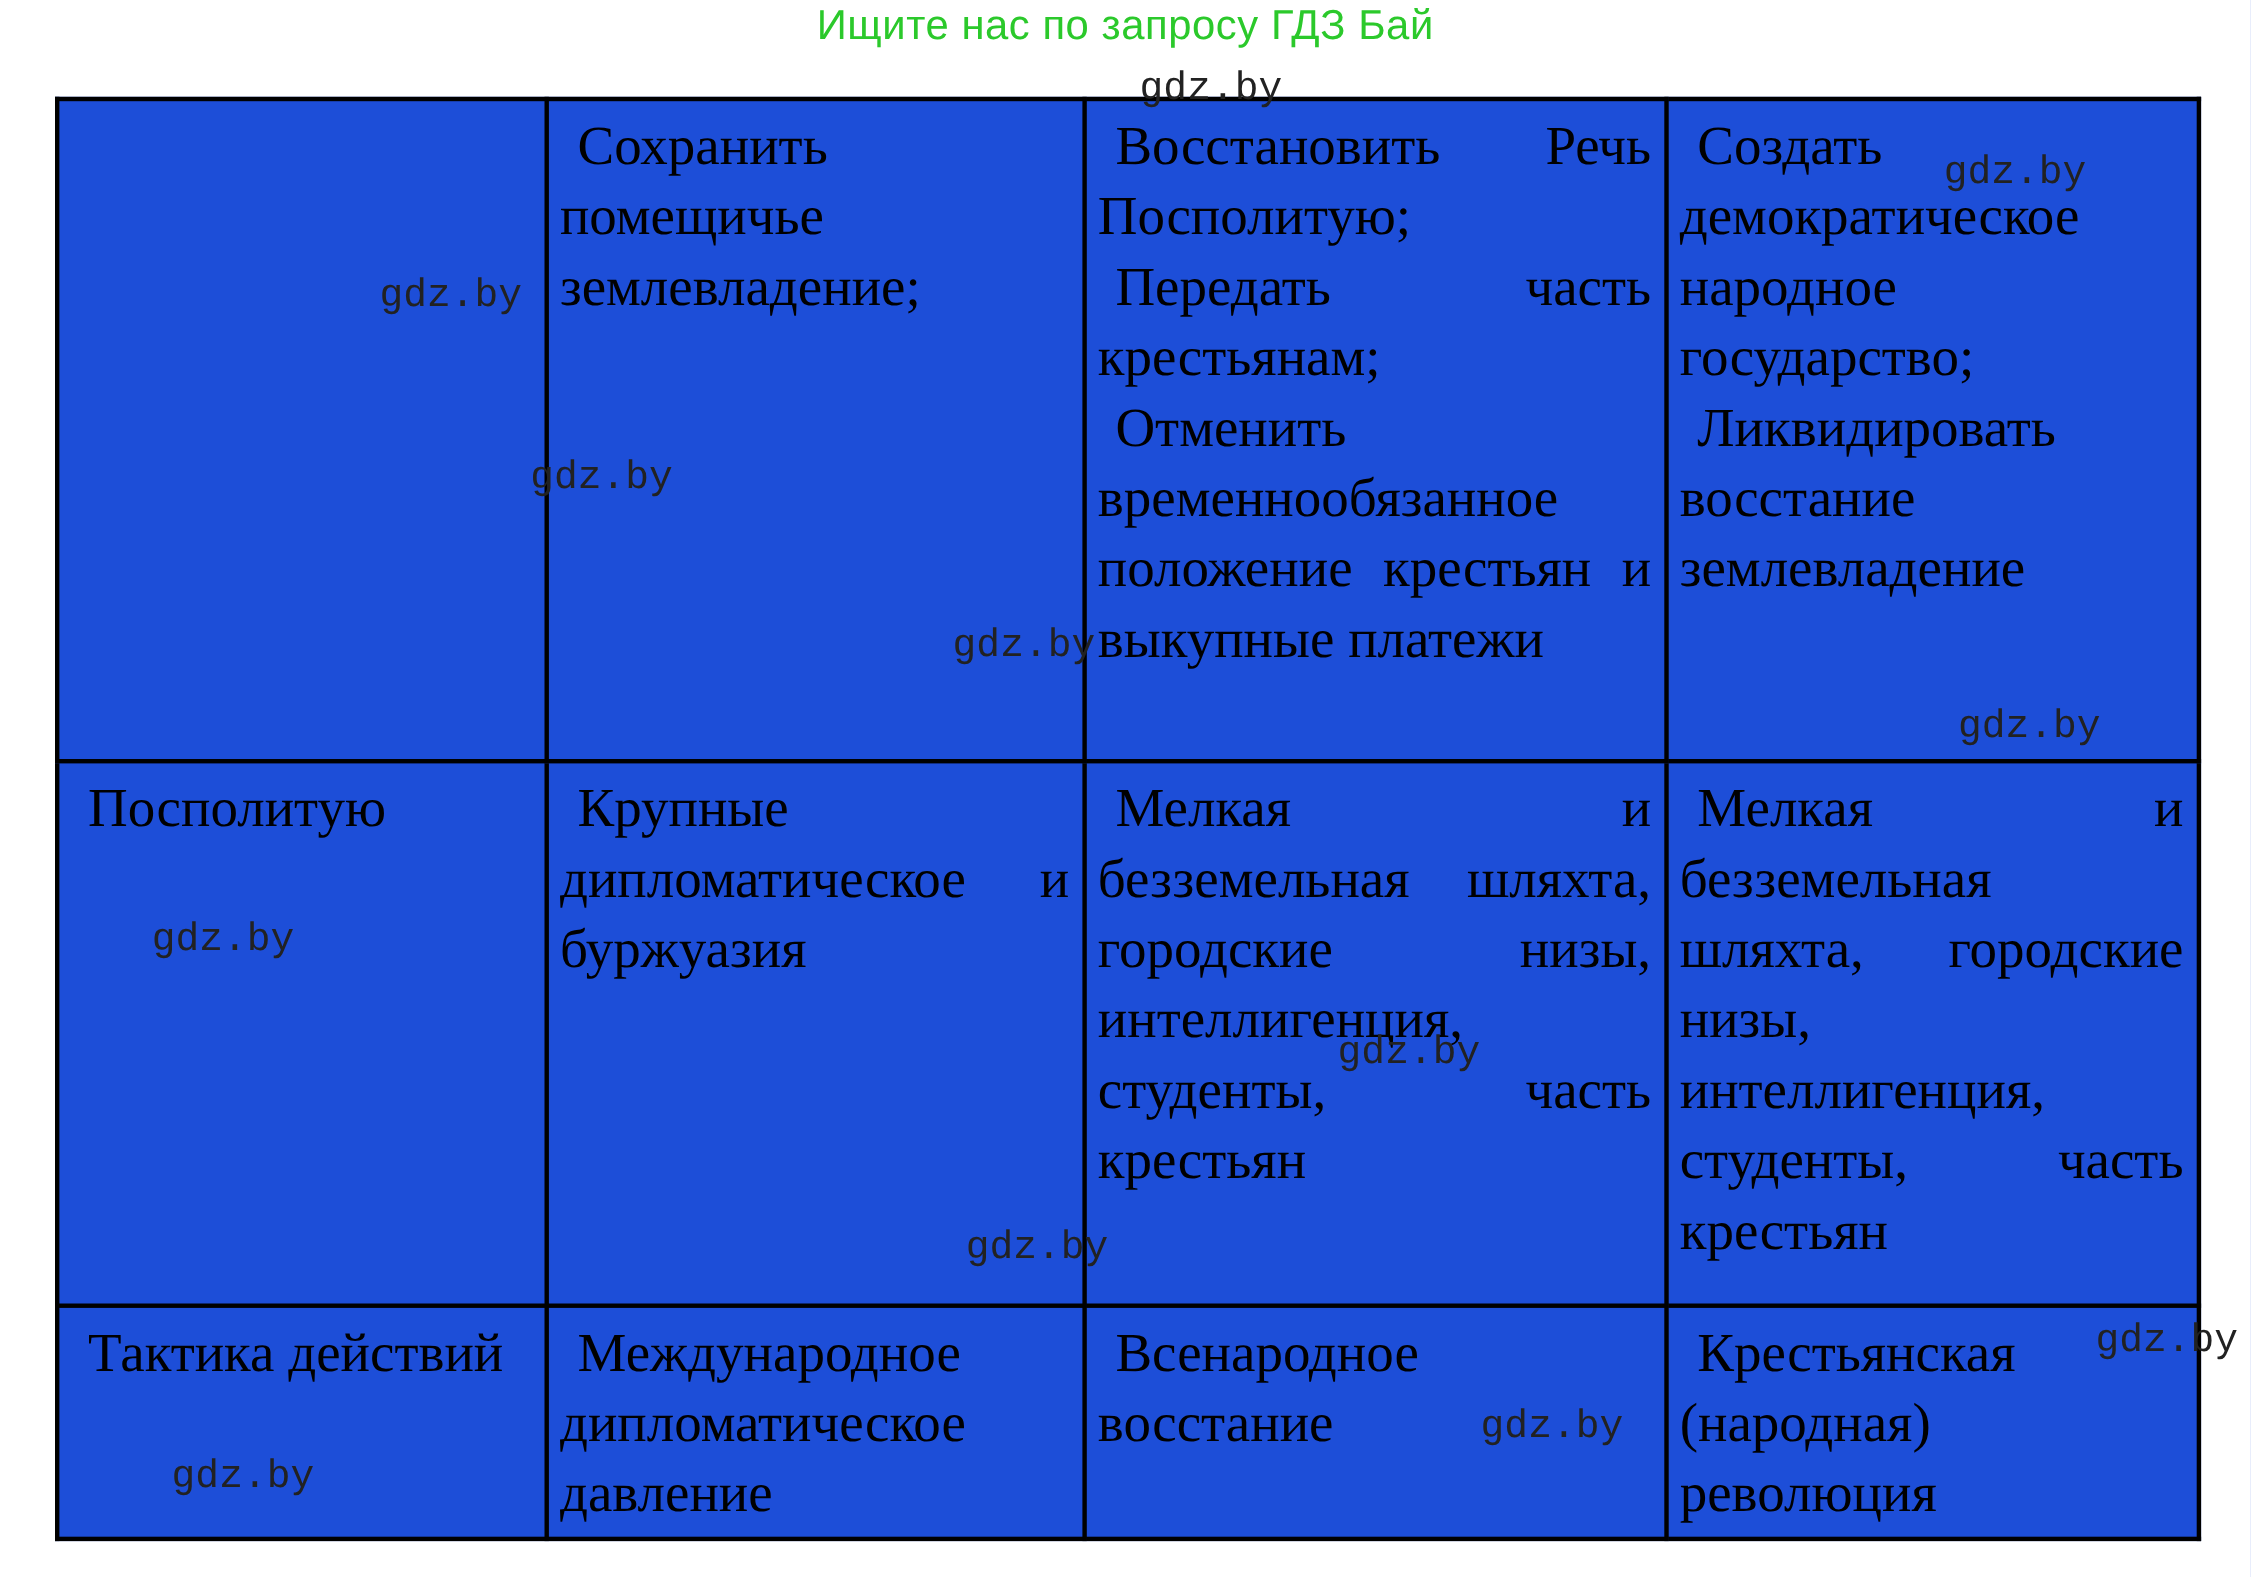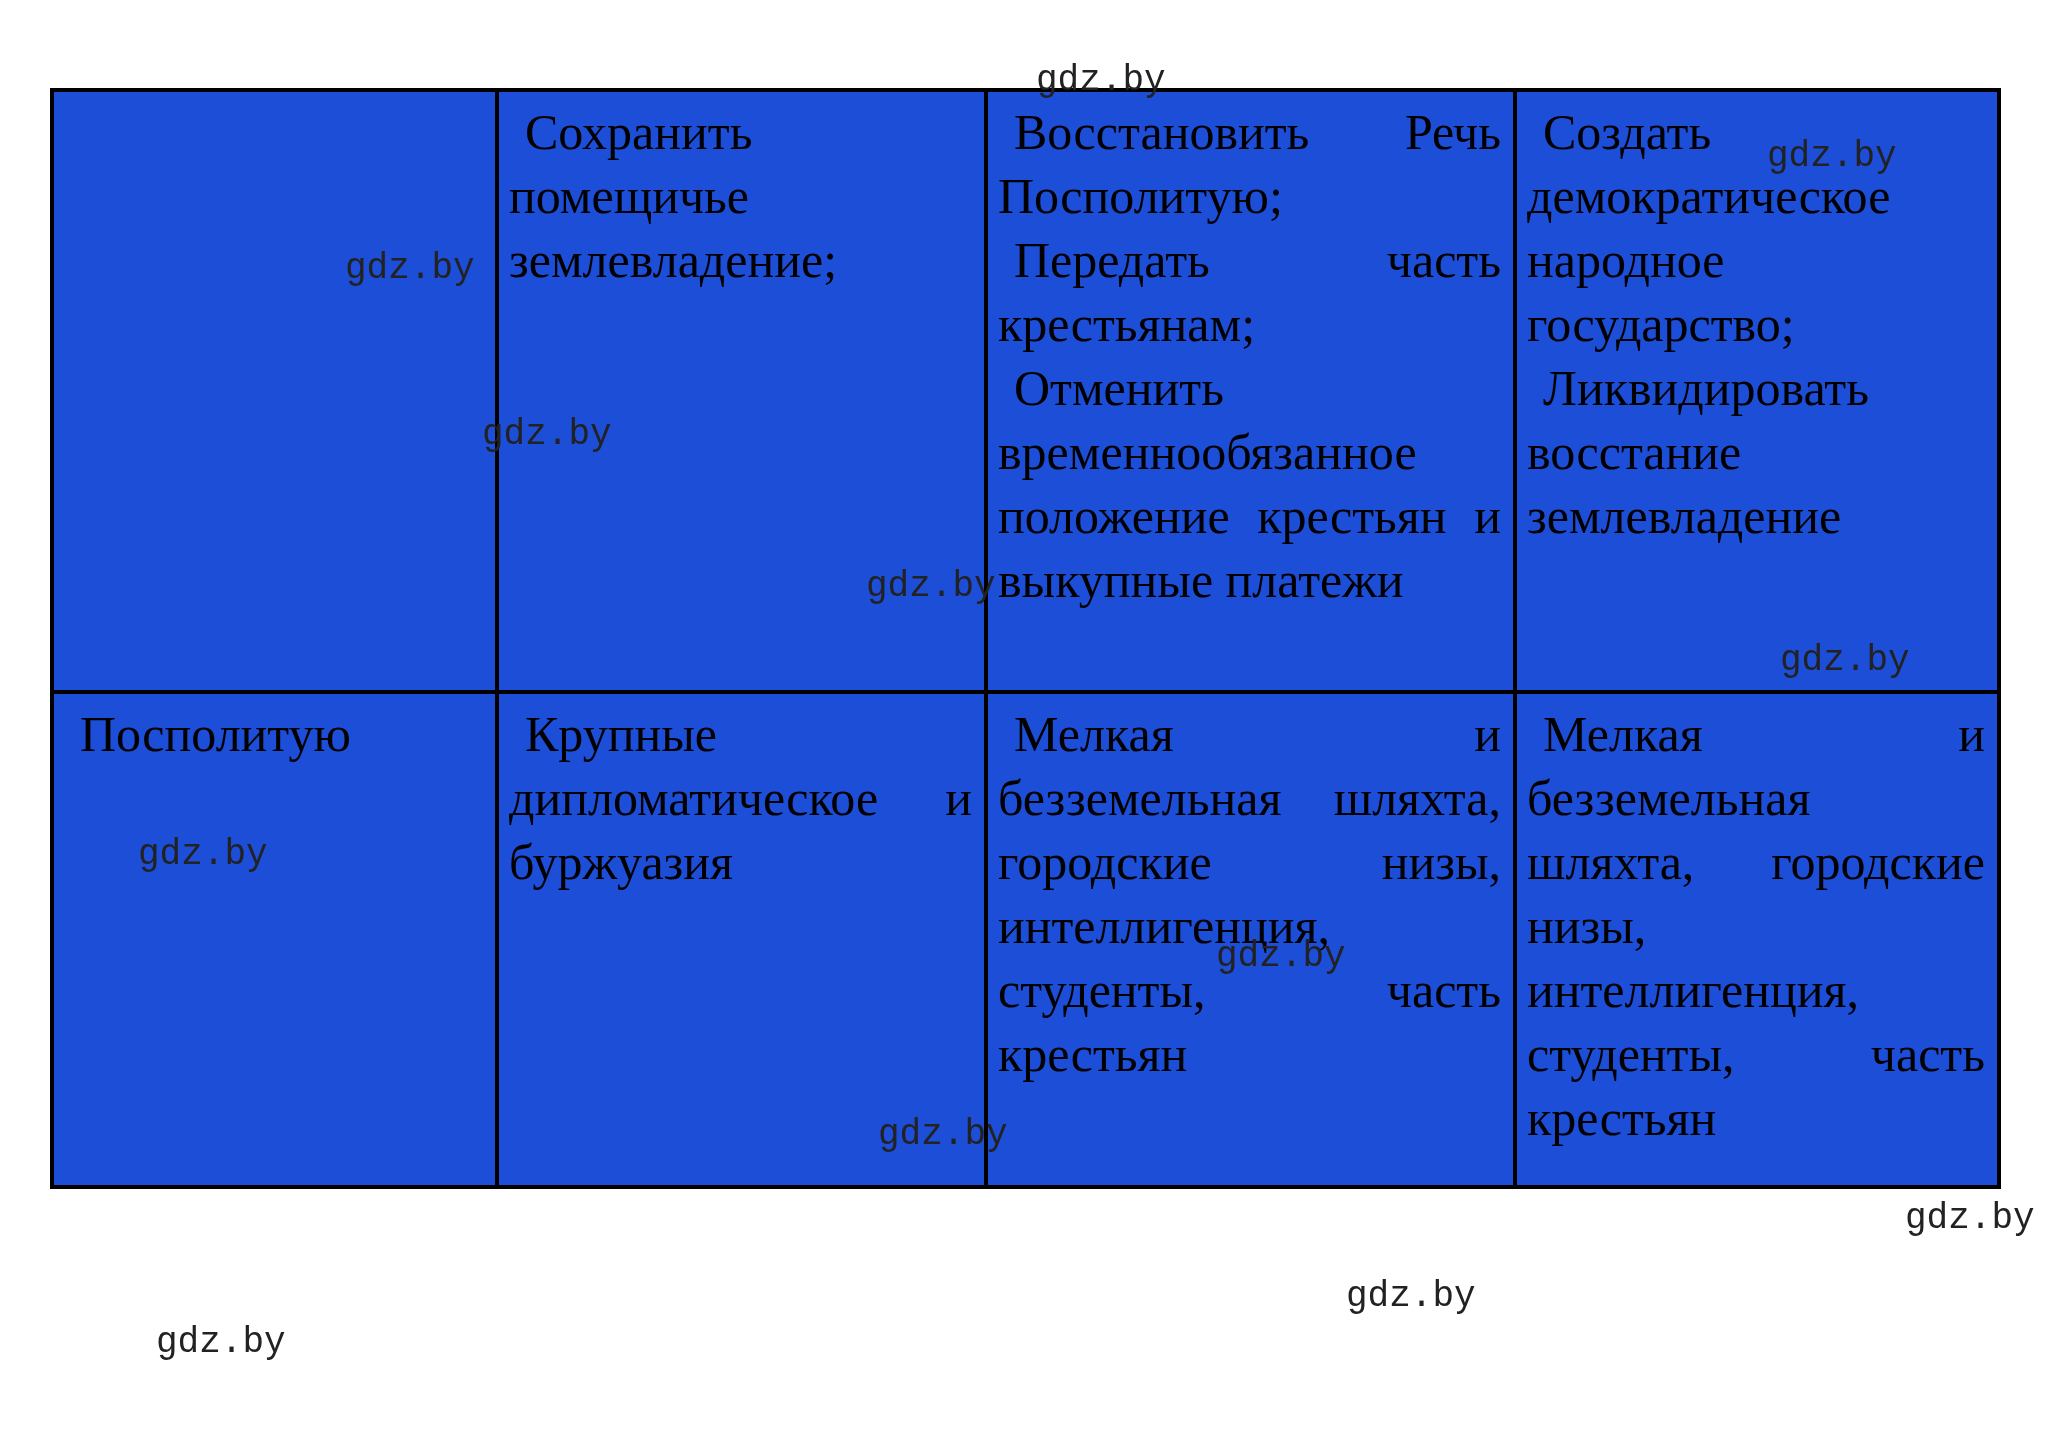--- a/index.html
+++ b/index.html
@@ -71,20 +71,21 @@
     font-size: 38px;
     color: #4b0882;
     letter-spacing: 0.5px;
   }
 </style>
 </head>
 <body>
 
 <div class="page">
 
+  <div class="promo">Ищите нас по запросу ГДЗ Бай</div>
 
   <table class="grid">
     <colgroup>
       <col style="width:445px">
       <col style="width:489px">
       <col style="width:529px">
       <col style="width:484px">
     </colgroup>
     <tbody>
       <tr class="row-1">
@@ -109,20 +110,34 @@
         <td>
           <p>Крупные дипломатическое и буржуазия</p>
         </td>
         <td>
           <p>Мелкая и безземельная шляхта, городские низы, интеллигенция, студенты, часть крестьян</p>
         </td>
         <td>
           <p>Мелкая и безземельная шляхта, городские низы, интеллигенция, студенты, часть крестьян</p>
         </td>
       </tr>
+      <tr class="row-3">
+        <td>
+          <p>Тактика действий</p>
+        </td>
+        <td>
+          <p>Международное дипломатическое давление</p>
+        </td>
+        <td>
+          <p>Всенародное восстание</p>
+        </td>
+        <td>
+          <p>Крестьянская (народная) революция</p>
+        </td>
+      </tr>
     </tbody>
   </table>
 
   <span class="wm" style="left:1036px; top:60px;">gdz.by</span>
   <span class="wm" style="left:345px;  top:248px;">gdz.by</span>
   <span class="wm" style="left:482px;  top:414px;">gdz.by</span>
   <span class="wm" style="left:866px;  top:566px;">gdz.by</span>
   <span class="wm" style="left:1767px; top:136px;">gdz.by</span>
   <span class="wm" style="left:1780px; top:640px;">gdz.by</span>
   <span class="wm" style="left:138px;  top:834px;">gdz.by</span>

